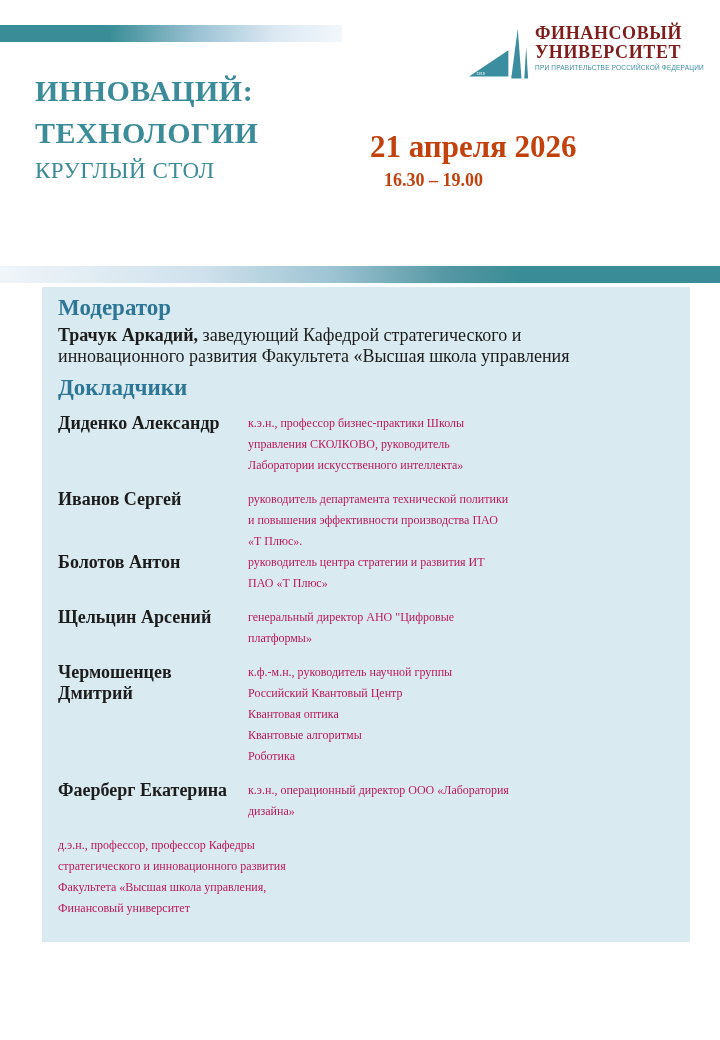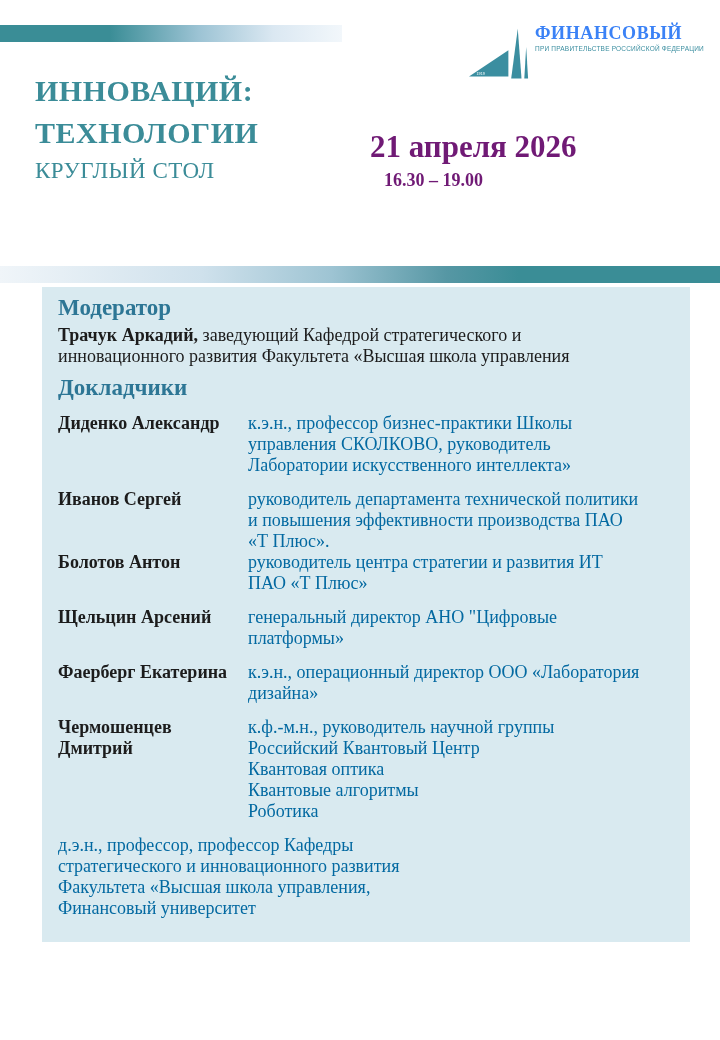--- a/index.html
+++ b/index.html
@@ -14,63 +14,64 @@
     background:linear-gradient(to right,#3a8d96 0%,#3a8d96 32%,#9cc3d4 58%,#dbe8f2 80%,#f2f7fb 100%);
   }
   .divider-bar{
     position:absolute;left:0;top:266px;width:720px;height:17px;
     background:linear-gradient(to right,#f0f5f9 0%,#cfe1ec 28%,#9ec4d3 46%,#5697a4 62%,#3a8d96 72%,#3a8d96 100%);
   }
   
   .logo{position:absolute;top:24px;right:16px;display:flex;align-items:flex-start;}
   .logo-mark{width:60px;height:56px;margin-right:6px;margin-top:2px;}
   .logo-text{display:flex;flex-direction:column;line-height:1;}
-  .logo-line{font-weight:bold;font-size:18px;letter-spacing:0.6px;color:#3b82f6;line-height:19px;}
+  .logo-line{font-weight:bold;font-size:18px;letter-spacing:0.6px;color:#7f1d1d;line-height:19px;}
   .logo-sub{font-size:6.5px;letter-spacing:0.2px;color:#3b8ea0;margin-top:3px;font-family:"Liberation Sans",sans-serif;}
   
   .title-block{position:absolute;left:35px;top:70px;width:340px;color:#3b8c98;}
   .title-line{font-size:30px;font-weight:bold;line-height:42px;letter-spacing:0.5px;}
   .title-sub{font-size:23px;font-weight:normal;line-height:30px;letter-spacing:0.5px;margin-top:2px;}
   
-  .date-block{position:absolute;left:370px;top:128px;color:#701a75;}
+  .date-block{position:absolute;left:370px;top:128px;color:#c2410c;}
   .date-line{font-size:31px;font-weight:bold;line-height:38px;}
   .time-line{font-size:18px;font-weight:bold;line-height:28px;padding-left:14px;}
   
   .panel{
     position:absolute;left:42px;top:287px;width:648px;min-height:641px;
     background:#d9eaf0;box-sizing:border-box;padding:6px 21px 10px 16px;
   }
   .section-heading{font-size:23px;font-weight:bold;color:#2d7695;line-height:26px;}
   .mod-heading{margin:2px 0 4px 0;}
   .speakers-heading{margin:8px 0 12px 0;}
   .moderator-text{font-size:18px;line-height:21px;color:#1c1c1c;margin-bottom:2px;}
   .moderator-text .mod-name{font-weight:bold;}
   .moderator-text .mod-desc{white-space:pre-line;}
   .speaker-row{display:flex;margin-bottom:13px;}
   .speaker-row.tight{margin-bottom:0;}
   .speaker-name{
     width:190px;flex:0 0 190px;font-weight:bold;font-size:18px;line-height:21px;
     color:#1c1c1c;white-space:pre-line;
   }
-  .speaker-desc{flex:1;font-size:18px;line-height:21px;color:#0369a1;white-space:pre-line;}
+  .speaker-desc{flex:1;font-size:12px;line-height:21px;color:#be185d;white-space:pre-line;}
 </style>
 </head>
 <body>
 
 <div class="top-bar"></div>
 
 <div class="logo">
   <svg class="logo-mark" viewBox="0 0 64 54" xmlns="http://www.w3.org/2000/svg">
     <polygon points="0,51 42,51 42,23" fill="#3b8ea0"></polygon>
     <polygon points="45,53 56,53 52,0" fill="#3b8ea0"></polygon>
     <polygon points="59,53 63,53 61,19" fill="#3b8ea0"></polygon>
     <text x="8" y="49.5" font-size="4" fill="#ffffff" font-family="Liberation Sans, sans-serif">1919</text>
   </svg>
   <div class="logo-text">
     <span class="logo-line">ФИНАНСОВЫЙ</span>
+    <span class="logo-line">УНИВЕРСИТЕТ</span>
     <span class="logo-sub">ПРИ ПРАВИТЕЛЬСТВЕ РОССИЙСКОЙ ФЕДЕРАЦИИ</span>
   </div>
 </div>
 
 <div class="title-block">
   <div class="title-line">ИННОВАЦИЙ:</div>
   <div class="title-line">ТЕХНОЛОГИИ</div>
   <div class="title-sub">КРУГЛЫЙ СТОЛ</div>
 </div>
 
@@ -110,33 +111,33 @@
 ПАО «Т Плюс»</div>
   </div>
 
   <div class="speaker-row">
     <div class="speaker-name">Щельцин  Арсений</div>
     <div class="speaker-desc">генеральный директор АНО "Цифровые
 платформы»</div>
   </div>
 
   <div class="speaker-row">
-    <div class="speaker-name">Фаерберг Екатерина</div>
-    <div class="speaker-desc">к.э.н., операционный директор ООО «Лаборатория
-дизайна»</div>
-  </div>
-
-  <div class="speaker-row">
     <div class="speaker-name">Чермошенцев
 Дмитрий</div>
     <div class="speaker-desc">к.ф.-м.н., руководитель научной группы
 Российский Квантовый Центр
 Квантовая оптика
 Квантовые алгоритмы
 Роботика</div>
+  </div>
+
+  <div class="speaker-row">
+    <div class="speaker-name">Фаерберг Екатерина</div>
+    <div class="speaker-desc">к.э.н., операционный директор ООО «Лаборатория
+дизайна»</div>
   </div>
 
   <div class="speaker-row">
     <div class="speaker-desc">д.э.н., профессор, профессор Кафедры
 стратегического и инновационного развития
 Факультета «Высшая школа управления,
 Финансовый университет</div>
   </div>
 
 </div>

